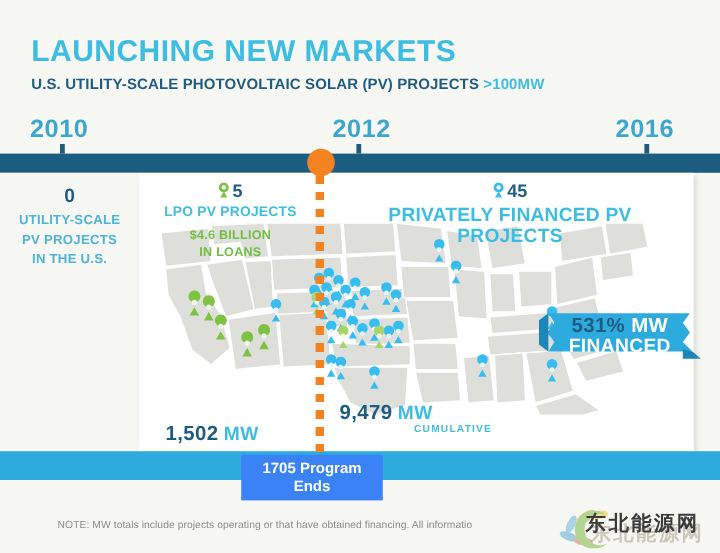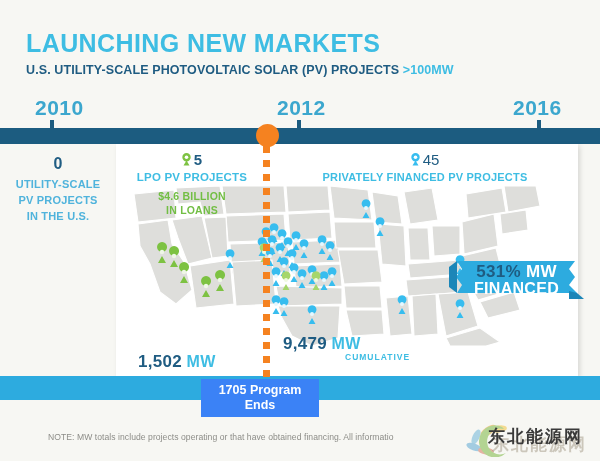--- a/index.html
+++ b/index.html
@@ -19,21 +19,21 @@
   }
   .hdr h2{
     margin:8px 0 0 0;font-size:12.5px;font-weight:bold;letter-spacing:.1px;
     color:#1F5C82;line-height:1.1;
   }
   .hdr h2 .hl{color:#3EBDE3;}
 
   
   .yearrow{position:absolute;left:0;top:96px;width:600px;height:30px;}
   .yr{position:absolute;top:0;font-size:21px;font-weight:bold;color:#3CA7CE;letter-spacing:.5px;}
-  .yr.y1{left:35px;}
+  .yr.y1{left:25px;}
   .yr.y2{left:277px;}
   .yr.y3{left:513px;}
 
   .tlbar{position:absolute;left:0;top:128px;width:600px;height:16px;background:#1C5C80;}
   .tick{position:absolute;width:4px;height:8px;background:#1C5C80;top:120px;}
   .tick.t1{left:50px;}
   .tick.t2{left:297px;}
   .tick.t3{left:537px;}
   .tldot{
     position:absolute;left:256px;top:124px;width:23px;height:23px;border-radius:50%;
@@ -57,22 +57,22 @@
     box-shadow:2px 2px 5px rgba(0,0,0,.13);
   }
 
   
   .lpo{position:absolute;left:122px;top:152px;width:140px;text-align:center;}
   .lpo .num{font-size:15px;font-weight:bold;color:#1F5C82;line-height:1;}
   .lpo .t1{margin-top:3px;font-size:11.5px;font-weight:bold;color:#3EBDE3;letter-spacing:.2px;}
   .lpo .t2{margin-top:6px;font-size:10.5px;font-weight:bold;color:#72BE44;line-height:1.35;letter-spacing:.2px;}
 
   .priv{position:absolute;left:285px;top:152px;width:280px;text-align:center;}
-  .priv .num{font-size:15px;font-weight:normal;color:#1F5C82;line-height:1;}
-  .priv .t1{margin-top:3px;font-size:11px;font-weight:bold;color:#3EBDE3;letter-spacing:.2px;}
+  .priv .num{font-size:15px;font-weight:bold;color:#1F5C82;line-height:1;}
+  .priv .t1{margin-top:3px;font-size:16px;font-weight:bold;color:#3EBDE3;letter-spacing:.2px;}
 
   .pin{display:inline-block;vertical-align:-1px;margin-right:3px;}
 
   
   .tot{position:absolute;font-weight:bold;}
   .tot.l{left:138px;top:352px;}
   .tot.r{left:283px;top:334px;}
   .tot .n{font-size:17px;color:#1F5C82;letter-spacing:.3px;}
   .tot .u{font-size:16px;color:#3EBDE3;letter-spacing:.3px;}
   .tot .cum{display:block;font-size:8.5px;color:#3EBDE3;letter-spacing:1px;margin-top:-2px;margin-left:62px;}

